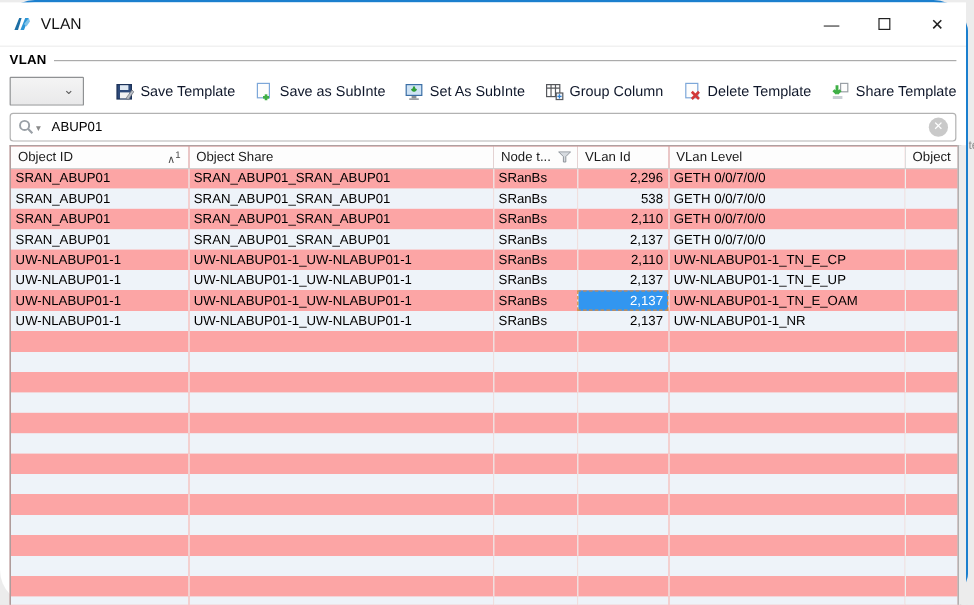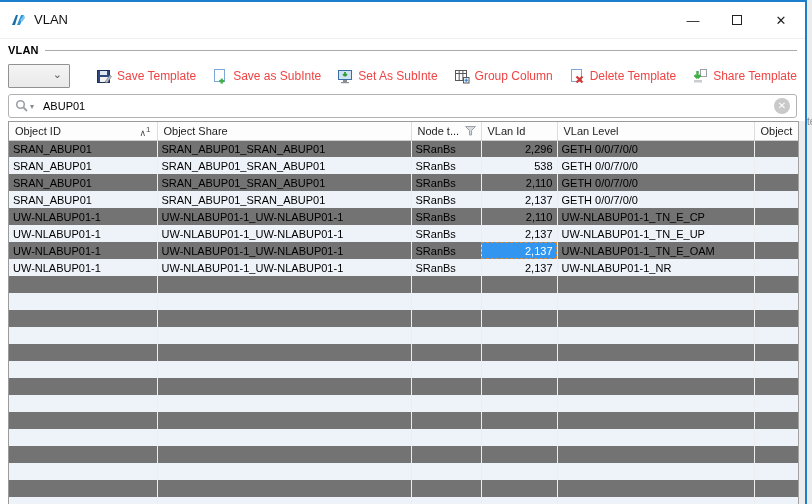--- a/index.html
+++ b/index.html
@@ -1,20 +1,20 @@
 <!DOCTYPE html>
 <html><head>
 <meta charset="utf-8">
 <style>
   * { margin:0; padding:0; box-sizing:border-box; }
   html,body { width:812px; height:504px; overflow:hidden;
     font-family:"Liberation Sans","DejaVu Sans",sans-serif; background:#ececec; }
 
   .window { position:absolute; left:0; top:0; width:807px; height:504px;
-    background:#fff; border-top:2px solid #1b7fce; border-right:2px solid #1b7fce; }
+    background:#fff; border-top:2px solid #1b7fce; border-right:2px solid #1b7fce;border-radius:29px; }
 
   
   .outside { position:absolute; left:807px; top:2px; width:5px; height:502px; background:#ececec; overflow:hidden; }
   .outside span { position:absolute; left:0px; top:114px; font-size:10px; color:#8a8a8a; }
 
   
   .titlebar { position:relative; height:37px; background:#fff; border-bottom:1px solid #eeeeee; }
   .app-icon { position:absolute; left:10px; top:10px; width:17px; height:17px; }
   .win-title { position:absolute; left:34px; top:10px; font-size:13px; color:#111; }
   .win-controls { position:absolute; right:2px; top:2px; height:32px; display:flex; }
@@ -27,37 +27,37 @@
   .group-label { font-size:11px; font-weight:bold; color:#000; letter-spacing:0.2px; }
   .group-rule { flex:1; height:1px; background:#ababab; margin-left:6px; }
 
   
   .toolbar { position:absolute; left:8px; top:60px; width:789px; height:28px;
     display:flex; align-items:center; }
   .combo { width:110px; height:24px; border:1px solid #8f9193; border-radius:1px;
     background:linear-gradient(#f4f4f4,#e9e9ea); position:relative; margin-right:10px; }
   .combo .chev { position:absolute; right:7px; top:3px; color:#5a5a5a; font-size:11px; }
   .tbtn { display:flex; align-items:center; gap:5px; margin-left:16px; height:24px;
-    background:transparent; border:none; font-size:12px; color:#ef4444; cursor:default;
+    background:transparent; border:none; font-size:12px; color:#0f172a; cursor:default;
     font-family:"Liberation Sans","DejaVu Sans",sans-serif; white-space:nowrap; }
   .tbtn svg { flex:0 0 auto; }
 
   
   .searchbox { position:absolute; left:8px; top:92px; width:789px; height:24px;
     border:1px solid #b2b2b2; border-radius:3px; background:#fff;
     display:flex; align-items:center; padding:0 6px; }
   .search-chev { font-size:8px; color:#8a8a8a; margin-left:1px; }
   .search-text { margin-left:9px; font-size:11px; color:#000; }
   .search-clear { margin-left:auto; width:16px; height:16px; border-radius:50%;
     background:#c9c9c9; color:#fff; font-size:10px; line-height:16px; text-align:center;
     font-weight:bold; }
 
   
   .tablewrap { position:absolute; left:8px; top:119px; width:793px; height:383px;
-    border:1px solid #9b9b9b; border-bottom:none; overflow:hidden; background:#737373; }
+    border:1px solid #9b9b9b; border-bottom:none; overflow:hidden; background:#fca5a5; }
   table { width:789px; border-collapse:collapse; table-layout:fixed; }
   th { height:18px; font-size:11px; font-weight:normal; color:#1c1c1c; text-align:left;
     padding:0 4px 0 6px; background:#fdfdfd; border-bottom:1px solid #cfcfcf;
     border-right:1px solid #dedede; white-space:nowrap; overflow:hidden; position:relative; }
   th:last-child { border-right:none; }
   td { height:17px; font-size:11px; color:#000; padding:0 4px; white-space:nowrap;
     overflow:hidden; border-right:1px solid #ededed; }
   td:last-child { border-right:none; }
   tbody tr:nth-child(even) { background:#eef3f9; }
   td.num { text-align:right; }

